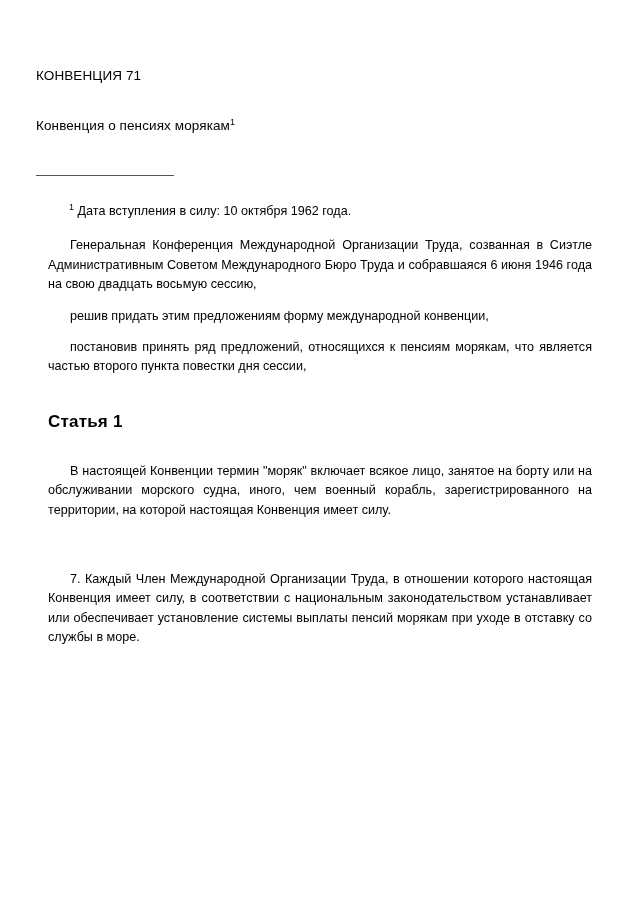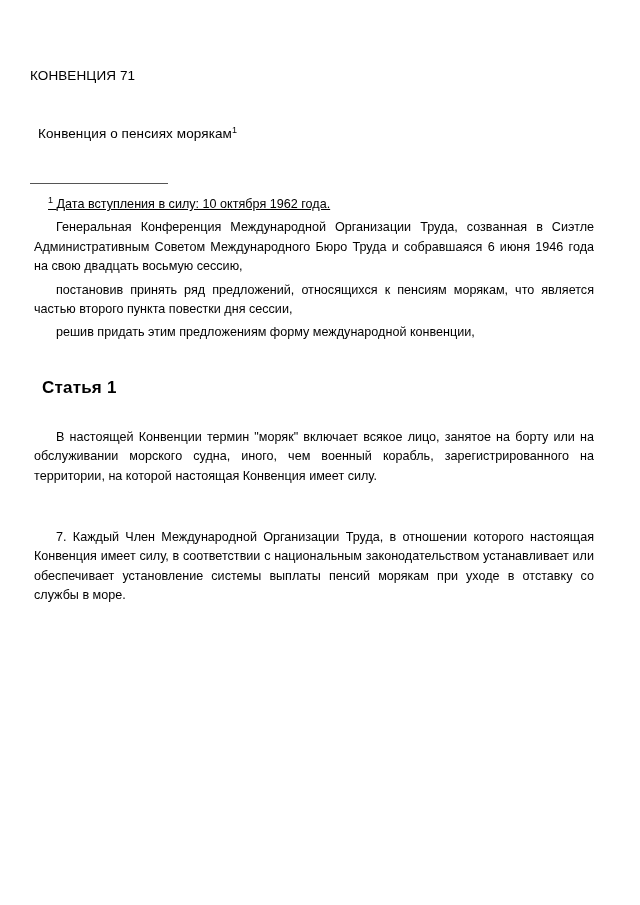--- a/index.html
+++ b/index.html
@@ -16,68 +16,67 @@
   .page {
     position: relative;
     width: 640px;
     height: 905px;
     background: #ffffff;
     overflow: hidden;
     box-sizing: border-box;
   }
   .content {
     position: absolute;
-    left: 30px;
+    left: 36px;
     top: 0;
     width: 568px;
   }
   .doc-title {
     font-size: 13.5px;
     line-height: 19px;
     font-weight: normal;
     margin: 0;
     padding-top: 66px;
     letter-spacing: 0.1px;
   }
   .doc-subtitle {
     font-size: 13.5px;
     line-height: 19px;
     font-weight: normal;
-    margin: 8px;
+    margin: 0;
     padding-top: 31px;
     letter-spacing: 0.1px;
   }
   .sup {
     font-size: 9px;
     vertical-align: super;
     line-height: 0;
   }
   .footnote-rule {
     margin: 0;
     border: none;
     border-top: 1.3px solid #555555;
     width: 138px;
     margin-top: 40px;
   }
   .footnote {
     font-size: 12.6px;
     line-height: 19.4px;
-    margin: 0;
+    margin: 15px;
     padding-top: 11px;
     text-indent: 18px;
     text-align: left;
-    text-decoration: underline;
   }
   .footnote .sup {
     font-size: 9px;
   }
   .body-par {
     font-size: 12.6px;
     line-height: 19.4px;
-    margin: 4px;
+    margin: 12px;
     text-align: justify;
     text-indent: 22px;
     hyphens: none;
   }
   .article-heading {
     font-size: 17px;
     line-height: 22px;
     font-weight: bold;
     margin: 12px;
     letter-spacing: 0.2px;
@@ -96,23 +95,23 @@
     <p class="doc-title">КОНВЕНЦИЯ 71</p>
 
     <p class="doc-subtitle"><span>Конвенция о пенсиях морякам</span><span class="sup">1</span></p>
 
     <hr class="footnote-rule">
 
     <p class="footnote"><span class="sup">1</span> <span>Дата вступления в силу: 10 октября 1962 года.</span></p>
 
     <p class="body-par">Генеральная Конференция Международной Организации Труда, созванная в Сиэтле Административным Советом Международного Бюро Труда и собравшаяся 6 июня 1946 года на свою двадцать восьмую сессию,</p>
 
+    <p class="body-par">решив придать этим предложениям форму международной конвенции,</p>
+
     <p class="body-par">постановив принять ряд предложений, относящихся к пенсиям морякам, что является частью второго пункта повестки дня сессии,</p>
-
-    <p class="body-par">решив придать этим предложениям форму международной конвенции,</p>
 
 
     <p class="article-heading gap-art1-head">Статья 1</p>
 
     <p class="body-par gap-art1-body">В настоящей Конвенции термин "моряк" включает всякое лицо, занятое на борту или на обслуживании морского судна, иного, чем военный корабль, зарегистрированного на территории, на которой настоящая Конвенция имеет силу.</p>
 
 
     <p class="body-par gap-art2-body">7. Каждый Член Международной Организации Труда, в отношении которого настоящая Конвенция имеет силу, в соответствии с национальным законодательством устанавливает или обеспечивает установление системы выплаты пенсий морякам при уходе в отставку со службы в море.</p>
 
   </div>

